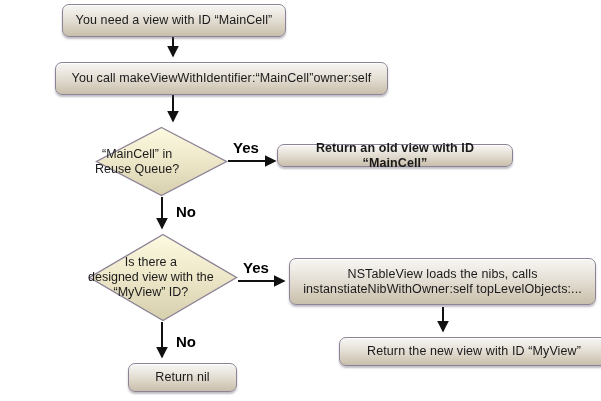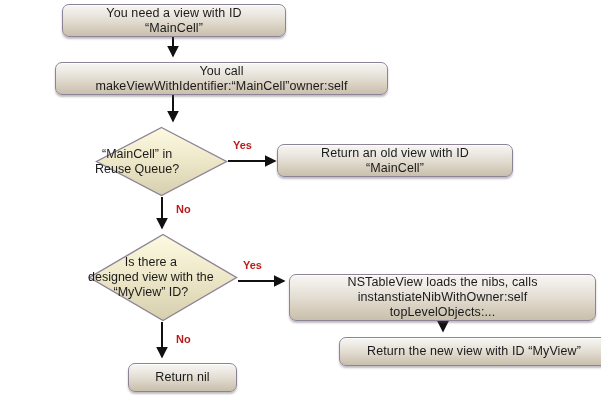--- a/index.html
+++ b/index.html
@@ -31,21 +31,21 @@
         #f7f6f3 0%,
         #efece6 22%,
         #e2dcd1 52%,
         #d2c9b8 82%,
         #c9bfad 100%);
     box-shadow: 0 2px 2px rgba(90, 80, 100, 0.38),
                 inset 0 1px 0 rgba(255,255,255,0.85);
     color: #1a1a1a;
     font-size: 12.5px;
     line-height: 15px;
-    padding: 2px 16px;
+    padding: 2px 8px;
     letter-spacing: 0.1px;
     white-space: pre-line;
   }
   
   .decision {
     position: absolute;
     display: flex;
     align-items: center;
     justify-content: flex-start;
   }
@@ -67,23 +67,23 @@
   .conn {
     position: absolute;
     left: 0;
     top: 0;
     width: 601px;
     height: 401px;
     pointer-events: none;
   }
   .edge-label {
     position: absolute;
-    font-size: 11px;
+    font-size: 15px;
     font-weight: bold;
-    color: #b91c1c;
+    color: #000000;
     white-space: nowrap;
   }
 </style>
 </head>
 <body>
 
 <div id="canvas">
 
   <svg class="conn" viewBox="0 0 601 401" xmlns="http://www.w3.org/2000/svg">
     <defs>
@@ -123,41 +123,41 @@
           <stop offset="45%" stop-color="#efe9cb"></stop>
           <stop offset="100%" stop-color="#d6cfae"></stop>
         </linearGradient>
       </defs>
       <polygon points="66.5,1.5 131.5,35.5 66.5,69.5 1.5,35.5" fill="url(#dg1)" stroke="#8d8396" stroke-width="1.4"></polygon>
     </svg>
     <span class="dtext">“MainCell” in
 Reuse Queue?</span>
   </div>
 
-  <div class="node" style="left:277px; top:144px; width:236px; height:33px;">
+  <div class="node" style="left:277px; top:144px; width:236px; height:23px;font-weight:bold;">
     <span>Return an old view with ID “MainCell”</span>
   </div>
 
   <div class="decision" style="left:88px; top:233px; width:150px; height:89px;">
     <svg class="shape" viewBox="0 0 150 89" preserveAspectRatio="none" xmlns="http://www.w3.org/2000/svg">
       <defs>
         <linearGradient id="dg2" x1="0" y1="0" x2="0" y2="1">
           <stop offset="0%" stop-color="#fcfae1"></stop>
           <stop offset="45%" stop-color="#efe9cb"></stop>
           <stop offset="100%" stop-color="#d6cfae"></stop>
         </linearGradient>
       </defs>
       <polygon points="75,1.5 148.5,44.5 75,87.5 1.5,44.5" fill="url(#dg2)" stroke="#8d8396" stroke-width="1.4"></polygon>
     </svg>
     <span class="dtext">Is there a
 designed view with the
 “MyView” ID?</span>
   </div>
 
-  <div class="node" style="left:289px; top:258px; width:307px; height:47px;margin-top:16px;">
+  <div class="node" style="left:289px; top:258px; width:307px; height:47px;">
     <span>NSTableView loads the nibs, calls
 instanstiateNibWithOwner:self topLevelObjects:...</span>
   </div>
 
   <div class="node" style="left:325px; top:337px; width:270px; height:29px;margin-left:14px;">
     <span>Return the new view with ID “MyView”</span>
   </div>
 
   <div class="node" style="left:128px; top:363px; width:109px; height:29px;">
     <span>Return nil</span>

